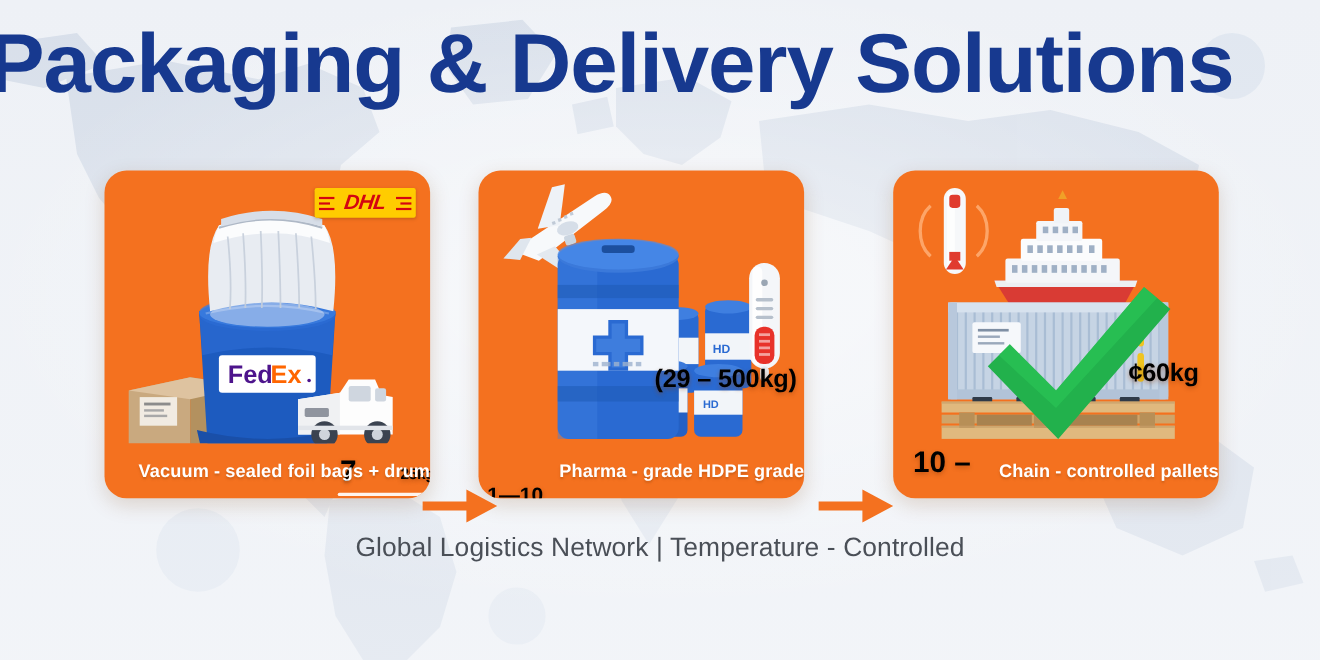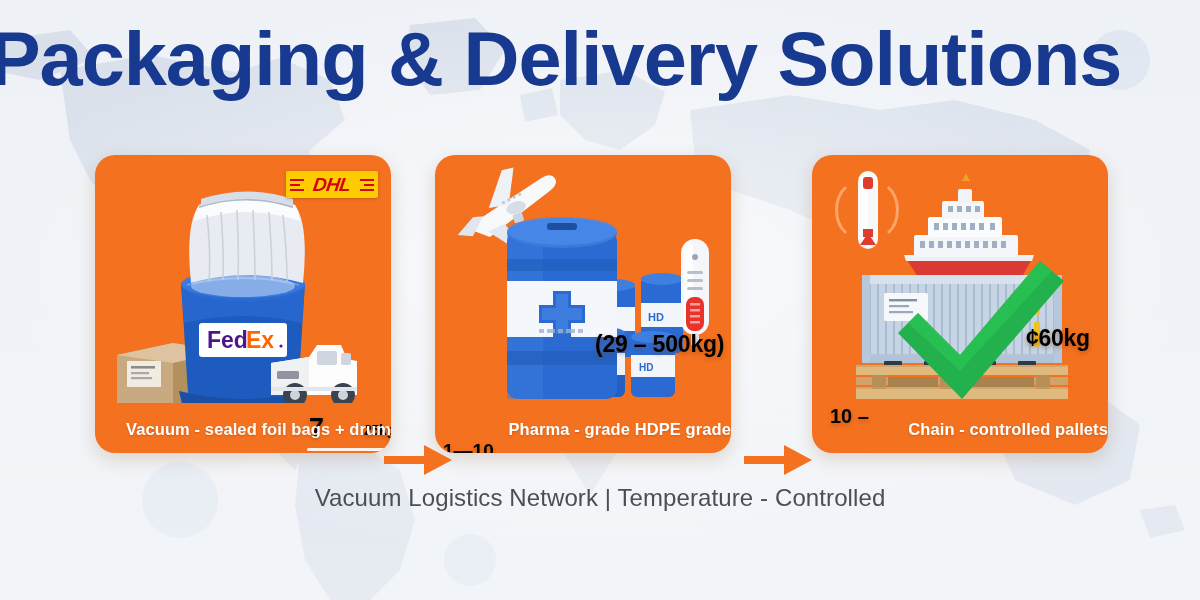--- a/index.html
+++ b/index.html
@@ -75,21 +75,21 @@
   }
   .lbl-7{left:214px;top:258px;font-size:27px;}
   .lbl-7 sup{font-size:14px;font-weight:bold;vertical-align:2px;letter-spacing:-.3px;margin-left:40px;}
   .underline-7{position:absolute;left:212px;top:293px;width:87px;height:3px;background:#ffffff;opacity:.92;border-radius:2px;}
 
   .lbl-range2{left:160px;top:176px;font-size:23px;letter-spacing:-.2px;}
   .lbl-115{left:8px;top:285px;font-size:19px;}
   .lbl-115 .tick{font-size:11px;opacity:.85;}
 
   .lbl-60{left:182px;top:170px;font-size:23px;letter-spacing:-.3px;margin-left:32px;}
-  .lbl-10{left:18px;top:250px;font-size:20px;}
+  .lbl-10{left:18px;top:250px;font-size:27px;}
 
   
   .footer{
     position:absolute;left:0;top:482px;width:1200px;text-align:center;z-index:5;
     color:#4a4f57;font-size:24px;line-height:32px;letter-spacing:.1px;
   }
   .footer .ln{display:block;}
   .footer .garble{letter-spacing:-2.5px;opacity:.9;}
 </style>
 </head>
@@ -435,14 +435,14 @@
   <svg class="arrow a1" width="70" height="34" viewBox="0 0 70 34">
     <path d="M0 13 L40 13 L40 2 L68 17 L40 32 L40 21 L0 21 Z" fill="#f4711f"></path>
   </svg>
   <svg class="arrow a2" width="70" height="34" viewBox="0 0 70 34">
     <path d="M0 13 L40 13 L40 2 L68 17 L40 32 L40 21 L0 21 Z" fill="#f4711f"></path>
   </svg>
 
 </div>
 
 <div class="footer">
-  <span class="ln">Vacuum Logistics Network | Temperature - Controlled</span>
+  <span class="ln">Global Logistics Network | Temperature - Controlled</span>
 </div>
 
 </body></html>

